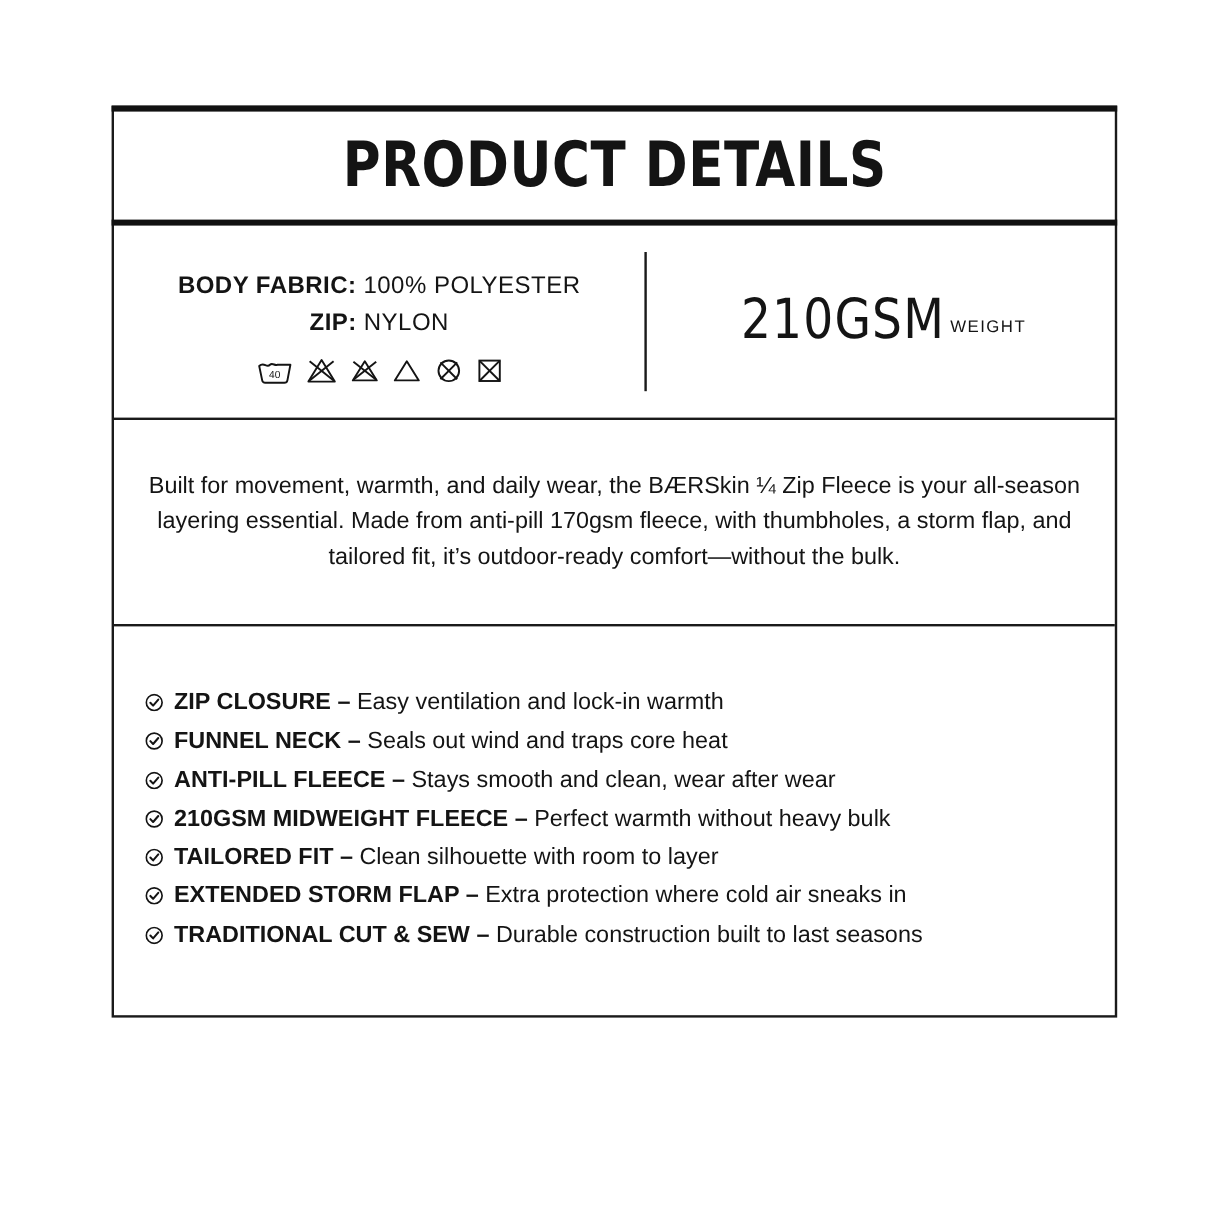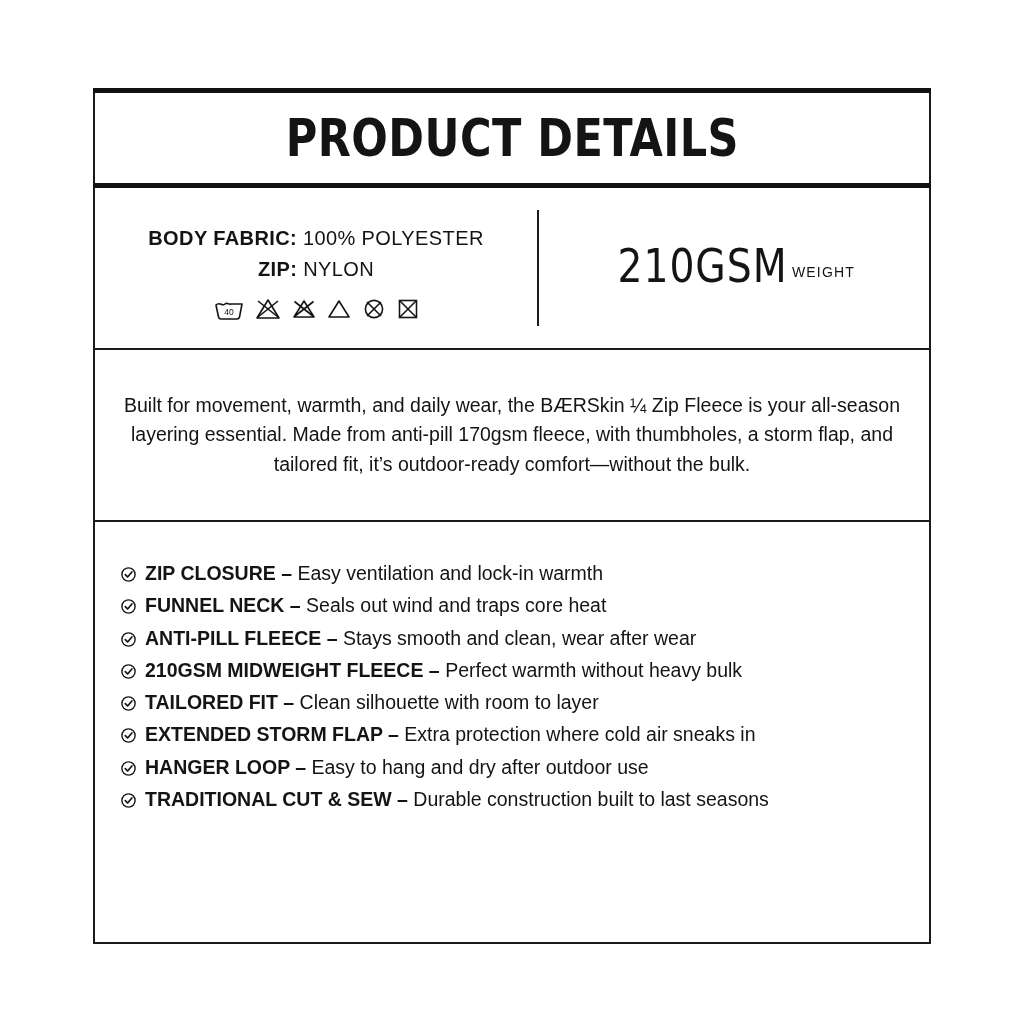--- a/index.html
+++ b/index.html
@@ -13,21 +13,21 @@
     font-family: "Liberation Sans", sans-serif;
     color: #141414;
     -webkit-font-smoothing: antialiased;
   }
 
   .sheet {
     position: absolute;
     left: 93px;
     top: 88px;
     width: 838px;
-    height: 856px;
+    height: 760px;
     border: 2px solid #1a1a1a;
     box-sizing: border-box;
     background: #fff;
   }
 
   
   .banner {
     border-bottom: 5px solid #111;
     border-top: 5px solid #111;
     box-sizing: border-box;
@@ -138,20 +138,21 @@
     text-align: center;
     font-size: 19.5px;
     line-height: 1.52;
     font-weight: 400;
     max-width: 790px;
   }
 
   
   .features {
     padding: 40px 0 0 26px;
+    margin-top: 12px;
   }
   .feature {
     display: flex;
     align-items: baseline;
     gap: 9px;
     margin-bottom: 8.5px;
   }
   .check {
     flex: 0 0 auto;
     position: relative;
@@ -292,24 +293,17 @@
             <circle cx="7.5" cy="7.5" r="6.6" fill="none" stroke="#141414" stroke-width="1.4"></circle>
             <path d="M4.3 7.6 L6.6 10 L10.9 5" fill="none" stroke="#141414" stroke-width="1.7" stroke-linecap="round" stroke-linejoin="round"></path>
           </svg></span>
         <span class="feature-text"><span class="f-term">EXTENDED STORM FLAP –</span> <span class="f-desc">Extra protection where cold air sneaks in</span></span>
       </div>
       <div class="feature">
         <span class="check"><svg width="15" height="15" viewBox="0 0 15 15">
             <circle cx="7.5" cy="7.5" r="6.6" fill="none" stroke="#141414" stroke-width="1.4"></circle>
             <path d="M4.3 7.6 L6.6 10 L10.9 5" fill="none" stroke="#141414" stroke-width="1.7" stroke-linecap="round" stroke-linejoin="round"></path>
           </svg></span>
-        <span class="feature-text"><span class="f-term">HANGER LOOP –</span> <span class="f-desc">Easy to hang and dry after outdoor use</span></span>
-      </div>
-      <div class="feature">
-        <span class="check"><svg width="15" height="15" viewBox="0 0 15 15">
-            <circle cx="7.5" cy="7.5" r="6.6" fill="none" stroke="#141414" stroke-width="1.4"></circle>
-            <path d="M4.3 7.6 L6.6 10 L10.9 5" fill="none" stroke="#141414" stroke-width="1.7" stroke-linecap="round" stroke-linejoin="round"></path>
-          </svg></span>
         <span class="feature-text"><span class="f-term">TRADITIONAL CUT &amp; SEW –</span> <span class="f-desc">Durable construction built to last seasons</span></span>
       </div>
     </div>
 
 </div>
 
 </body></html>

